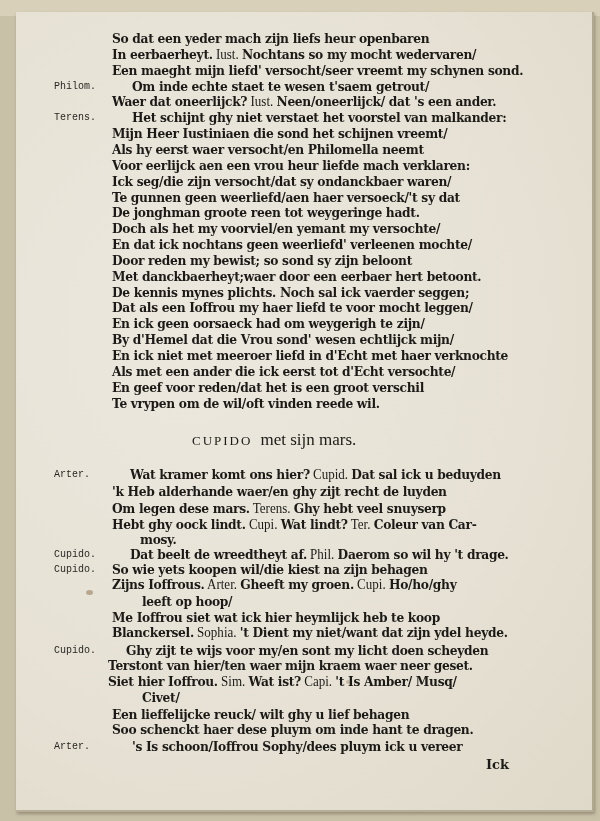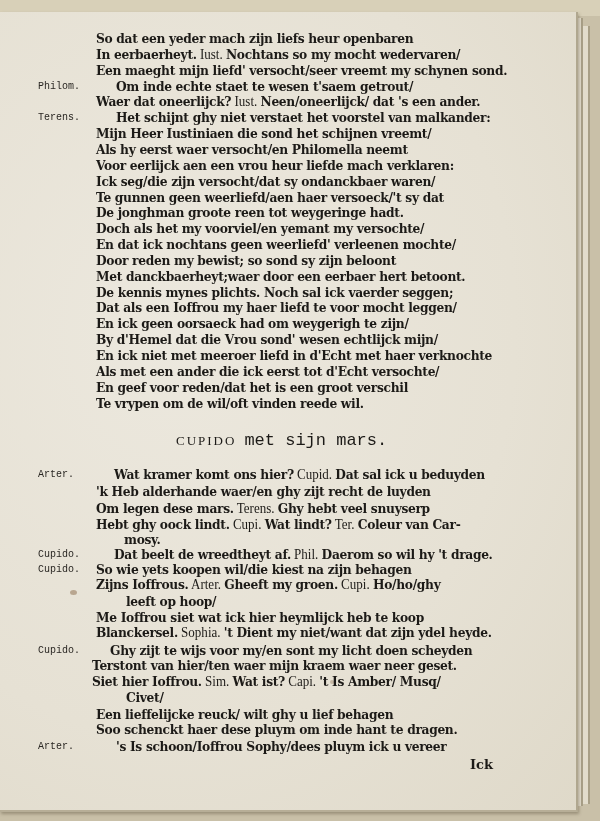--- a/index.html
+++ b/index.html
@@ -1,29 +1,29 @@
 <!DOCTYPE html>
 <html><head>
 <meta charset="utf-8">
 <style>
   html,body{margin:0;padding:0;}
   body{width:600px;height:821px;background:#c9c0a8;position:relative;overflow:hidden;font-family:"DejaVu Serif",serif;}
   .bg-top{position:absolute;left:0;top:0;width:600px;height:16px;background:#d8d0b8;}
   .page-stack{position:absolute;top:14px;width:6px;height:790px;background:#e2dccb;border-right:2px solid #a89f86;}
   .stack1{left:575px;top:18px;height:788px;}
   .stack2{left:583px;top:26px;height:778px;width:5px;}
-  .page{position:absolute;left:0;top:12px;width:576px;height:798px;background:#e9e5da;
+  .page{position:absolute;left:16px;top:12px;width:576px;height:798px;background:#e9e5da;
         background-image:radial-gradient(ellipse at 30% 40%,#ece8de 0%,#e6e1d4 60%,#dfd9c9 100%);
         border-right:2px solid #b0a78f;border-bottom:2px solid #b7ae97;box-shadow:1px 2px 3px rgba(80,70,50,.4);}
   .line{position:absolute;white-space:nowrap;color:#1c1a17;font-family:"DejaVu Serif",serif;font-weight:bold;font-size:13.2px;letter-spacing:-0.35px;line-height:18px;transform:scaleX(0.93);transform-origin:left center;}
   .spk{position:absolute;white-space:nowrap;color:#2a2723;font-family:Liberation Mono, monospace;font-size:10px;line-height:18px;}
   .roman{font-family:"Liberation Serif",serif;font-weight:normal;font-size:14px;letter-spacing:0;}
   .heading{position:absolute;left:176px;top:418px;white-space:nowrap;color:#1c1a17;}
   .heading .caps{font-family:"Liberation Serif",serif;font-size:13px;letter-spacing:2px;}
-  .heading .rest{font-family:Liberation Mono, monospace;font-size:17px;margin-left:8px;}
+  .heading .rest{font-family:Liberation Serif, serif;font-size:17px;margin-left:8px;}
   .catch{position:absolute;left:470px;top:745px;font-family:"DejaVu Serif",serif;font-weight:bold;font-size:13px;color:#1c1a17;}
   .stain{position:absolute;border-radius:50%;background:#8a6a4a;opacity:.5;}
 </style>
 </head>
 <body>
 
 <div class="bg-top"></div>
 <div class="page-stack stack2"></div>
 <div class="page-stack stack1"></div>
 

